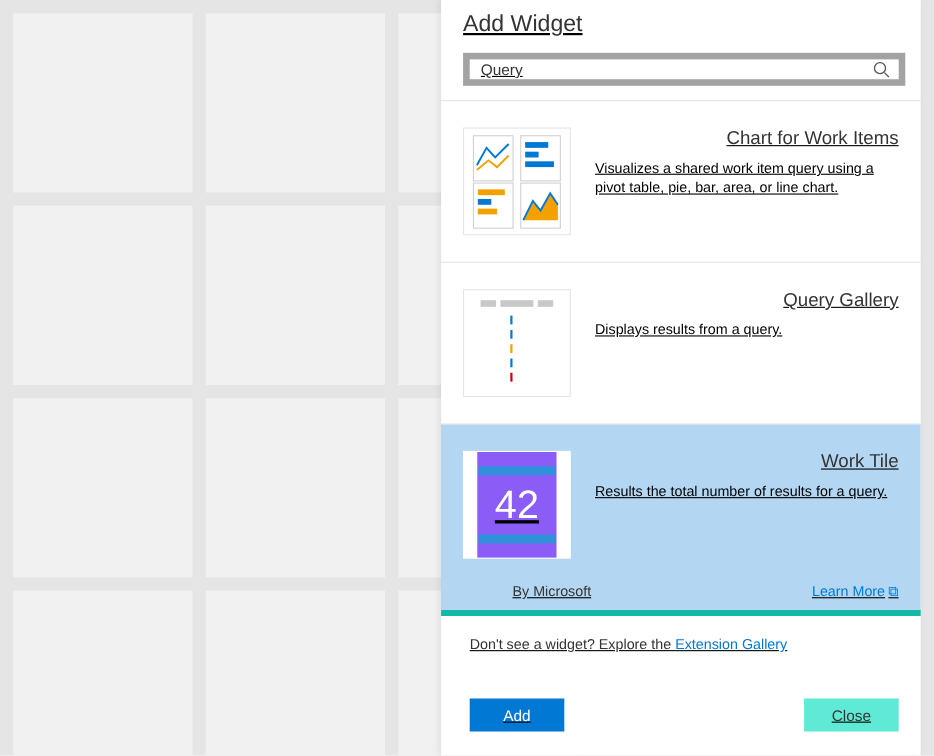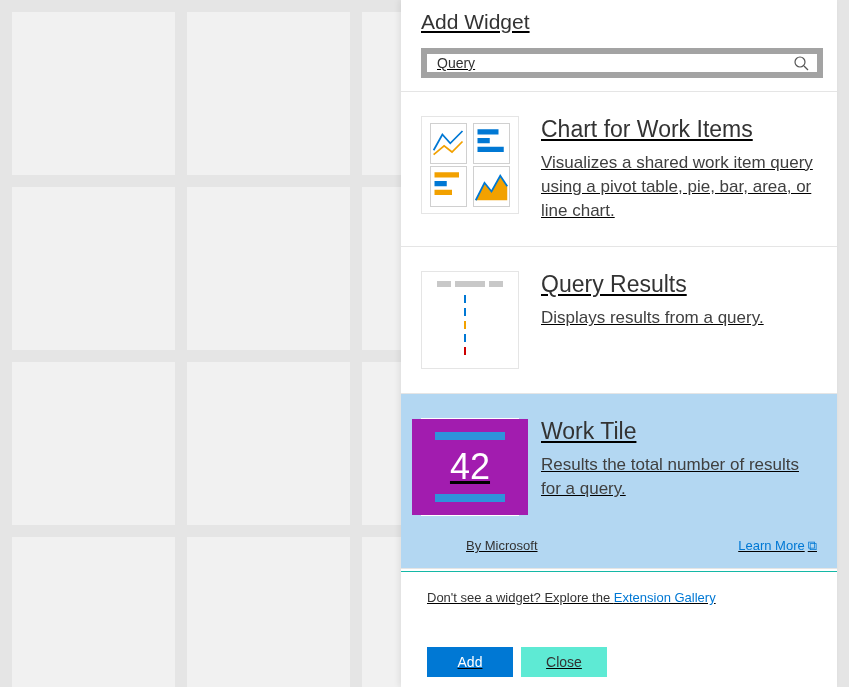--- a/index.html
+++ b/index.html
@@ -92,48 +92,49 @@
       display: flex;
       flex-direction: column;
       justify-content: center;
       align-items: center;
     }
     .widget-item.selected .widget-thumb {
       border: none;
     }
     .widget-text { flex: 1; }
     .widget-name {
-      font-size: 23px;
+      font-size: 17px;
       color: #333;
       margin-bottom: 8px;
+      text-align: right;
     }
     .widget-desc {
-      font-size: 17px;
-      color: #404040;
+      font-size: 13px;
+      color: #000000;
       line-height: 1.4;
     }
     .widget-footer {
       display: flex;
       justify-content: space-between;
       margin-top: 22px;
       font-size: 13px;
     }
     .publisher { color: #333; margin-left: 45px; }
     .learn-more { color: #0078d4; cursor: pointer; margin-left: 15px; }
     .learn-more .ext { margin-left: 3px; }
     .panel-footer {
-      padding: 18px 20px 10px 26px;
-      border-top: 1px solid #14b8a6;
+      padding: 18px 20px 22px 26px;
+      border-top: 6px solid #14b8a6;
       font-size: 13px;
     }
     .explore { color: #333; }
     .explore a { color: #0078d4; text-decoration: none; cursor: pointer; }
     .btn-row {
       display: flex;
-      justify-content: flex-start;
+      justify-content: space-between;
       gap: 8px;
       margin-top: 42px;
     }
     .btn {
       min-width: 86px;
       height: 30px;
       font-size: 14px;
       border: none;
       cursor: pointer;
       font-family: inherit;
@@ -152,22 +153,22 @@
     .mini { border: 1px solid #d0d0d0; background:#fff; position:relative; overflow:hidden;}
     
     .thumb-list { padding: 10px 10px; }
     .thumb-list-top { display:flex; gap:4px; margin-bottom:8px;}
     .thumb-list-top span { background:#c8c8c8; height:6px; }
     .thumb-list-row { display:flex; gap:5px; align-items:center; margin-bottom:5px;}
     .thumb-list-row .bar { height:2px; background:#c8c8c8; flex:1;}
     .thumb-list-row .tick { width:2px; height:8px;}
     
     .thumb-tile {
-      background:#a21caf;
-      width:116px; height:96px;
+      background:#8b5cf6;
+      width:72px; height:96px;
       display:flex; flex-direction:column; justify-content:center; align-items:center;
       color:#fff;
     }
     .thumb-tile .num { font-size:36px; font-weight:300; }
     .thumb-tile .band { width:70px; height:8px; background:#2e92db; margin:6px 0;}
   </style>
 </head>
 <body>
 
 <div class="grid-bg">
@@ -256,21 +257,21 @@
               <span class="bar"></span>
               <span class="bar" style="flex:.4"></span>
             </div>
           <div class="thumb-list-row">
               <span class="tick" style="background:#c00"></span>
               <span class="bar"></span>
               <span class="bar" style="flex:.4"></span>
             </div>
         </div>
         <div class="widget-text">
-          <div class="widget-name">Query Results</div>
+          <div class="widget-name">Query Gallery</div>
           <div class="widget-desc">Displays results from a query.</div>
         </div>
       </div>
     </div>
 
     <div class="widget-item selected">
       <div class="widget-row">
         <div class="widget-thumb" style="border:none;padding:0">
           <div class="thumb-tile">
             <div class="band"></div>

